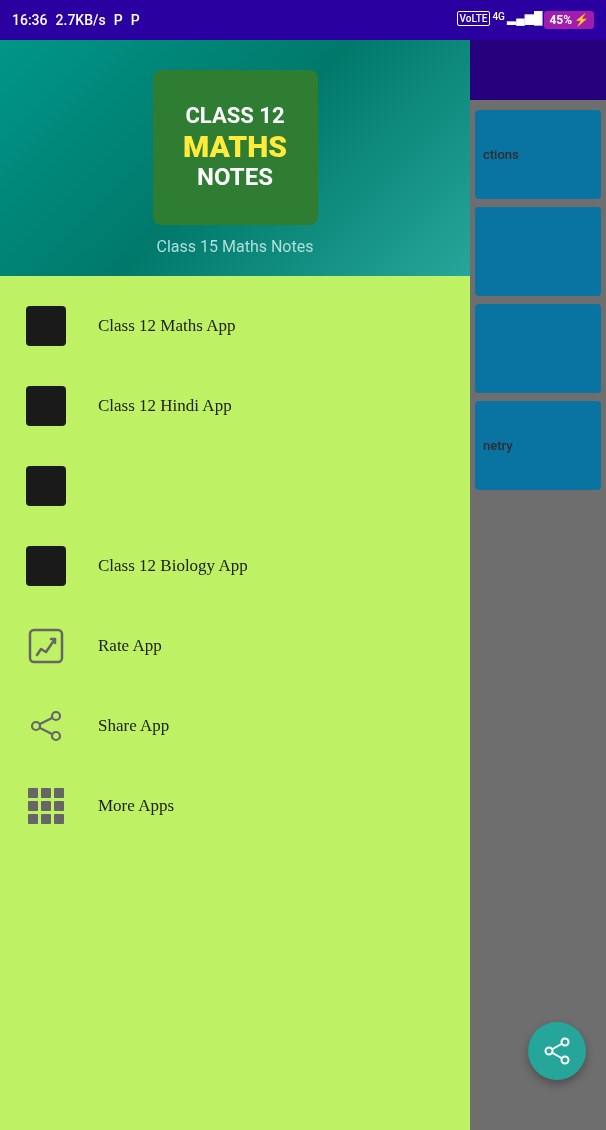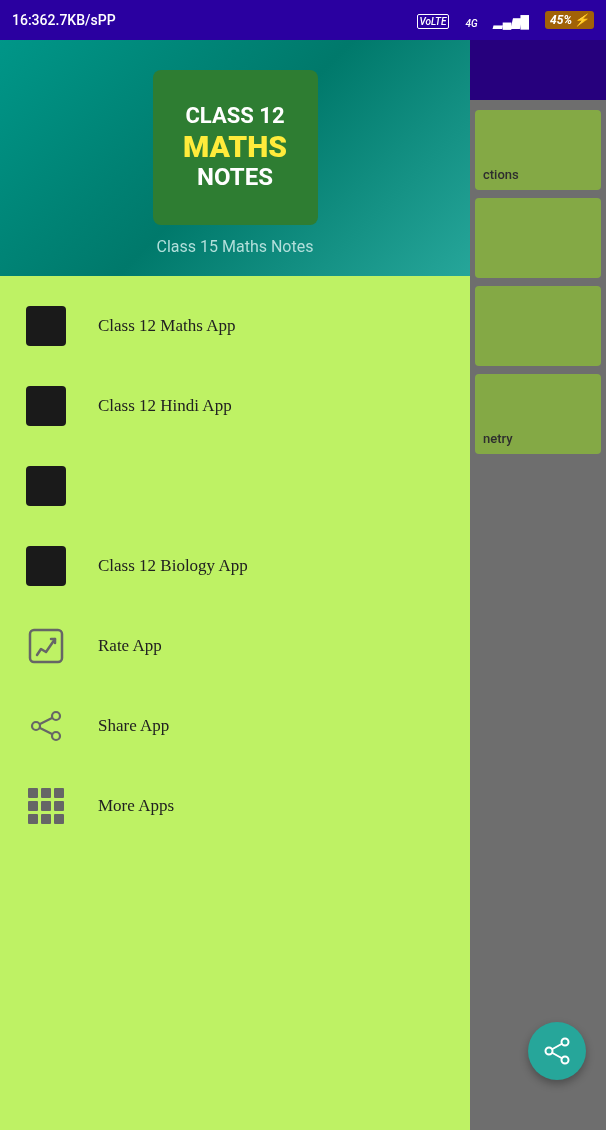--- a/index.html
+++ b/index.html
@@ -24,32 +24,32 @@
       padding: 0 12px;
       color: white;
       font-size: 14px;
       font-weight: 500;
       position: relative;
       z-index: 10;
     }
     .status-left {
       display: flex;
       align-items: center;
+      gap: 8px;
     }
     .status-right {
       display: flex;
-      align-items: flex-end;
-      gap: 16px;
+      align-items: flex-start;
+      gap: 2px;
       font-size: 12px;
-      font-style: italic;
     }
     .battery-box {
       display: inline-flex;
       align-items: center;
-      background: #a16207;
+      background: #a21caf;
       border-radius: 3px;
       padding: 2px 5px;
       font-size: 12px;
       font-weight: bold;
       color: white;
     }
 
     
     .main-layout {
       display: flex;
@@ -199,26 +199,26 @@
       height: 60px;
       background: #3700b3;
     }
 
     .right-panel-items {
       flex: 1;
       padding: 10px 5px;
     }
 
     .right-item {
-      background: #bef264;
-      height: 80px;
+      background: #0ea5e9;
+      height: 89px;
       margin-bottom: 8px;
       border-radius: 4px;
       display: flex;
-      align-items: flex-end;
+      align-items: center;
       justify-content: flex-start;
       padding: 8px;
     }
 
     .right-item-text {
       color: #424242;
       font-size: 13px;
       font-weight: 500;
     }
 

